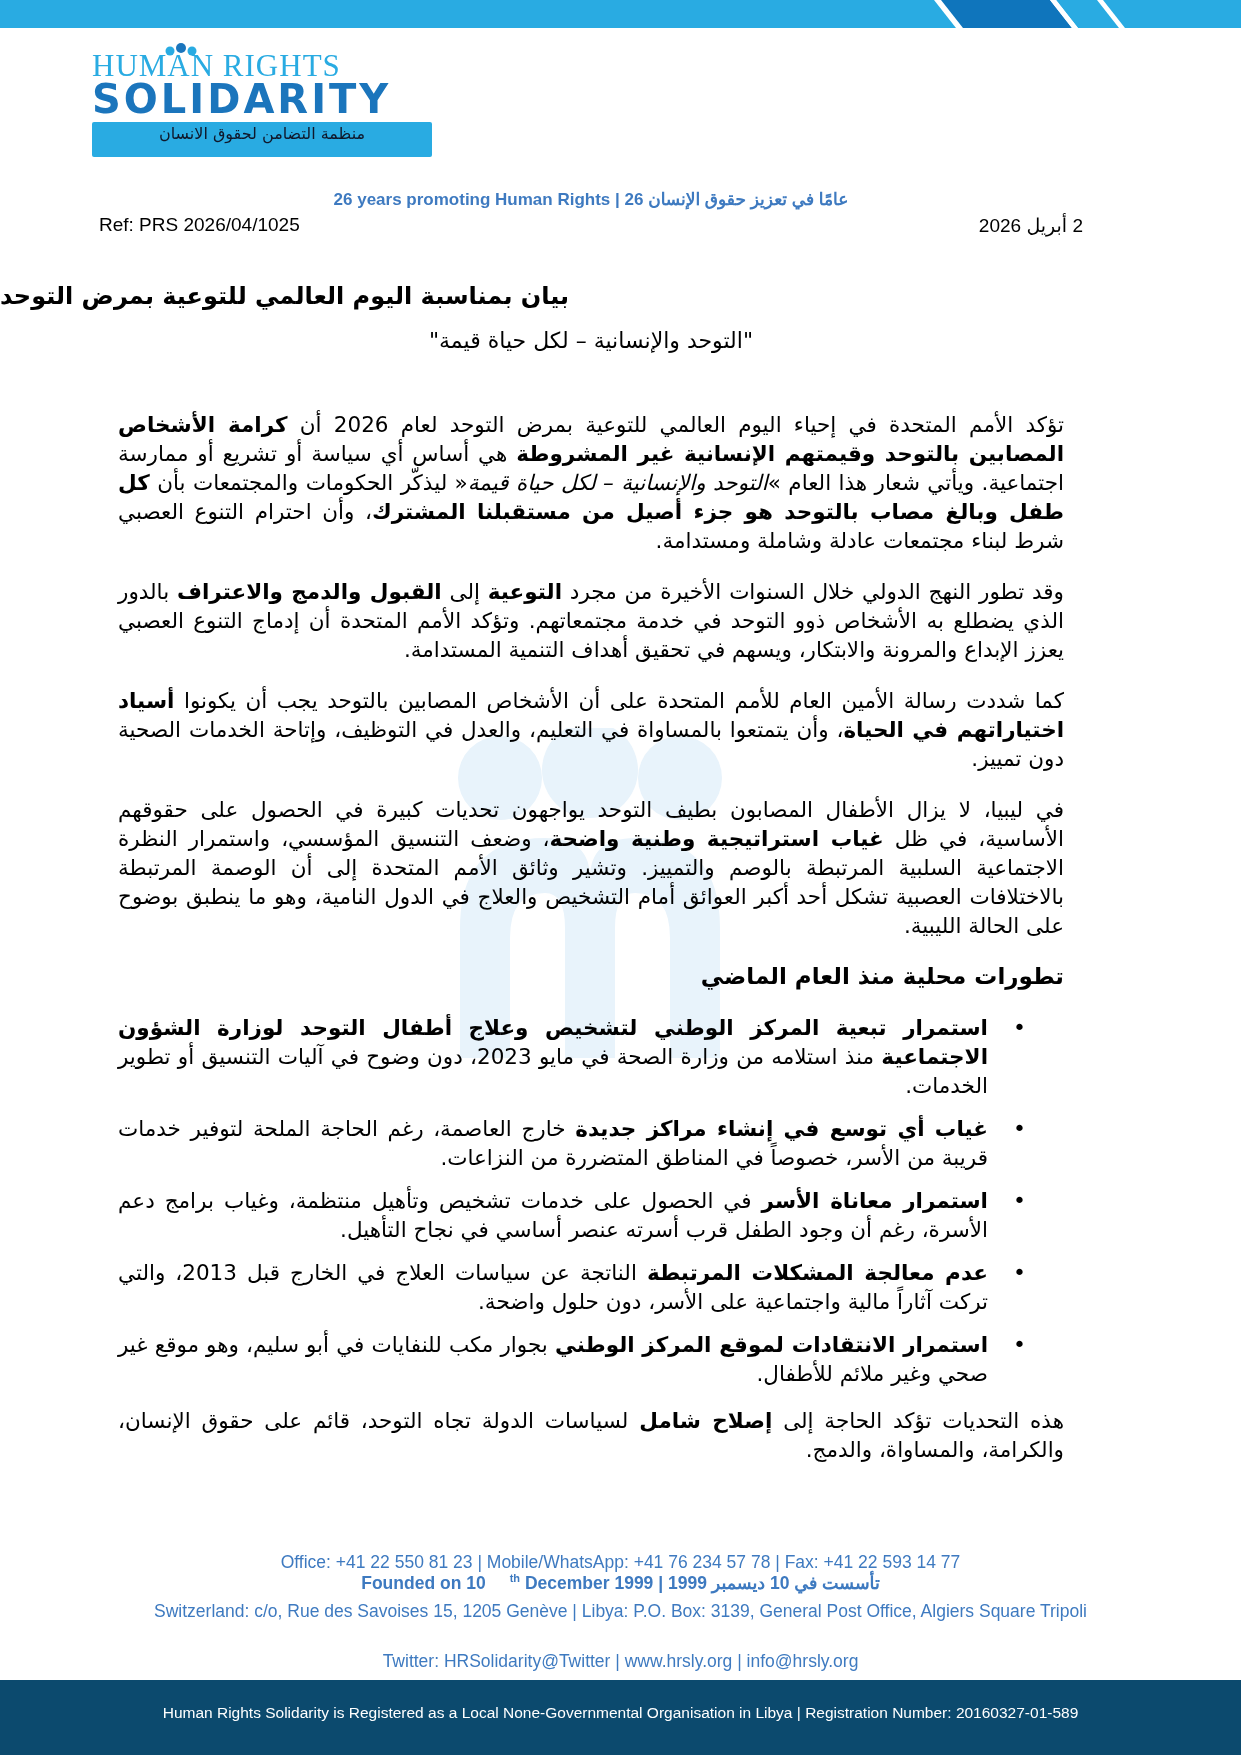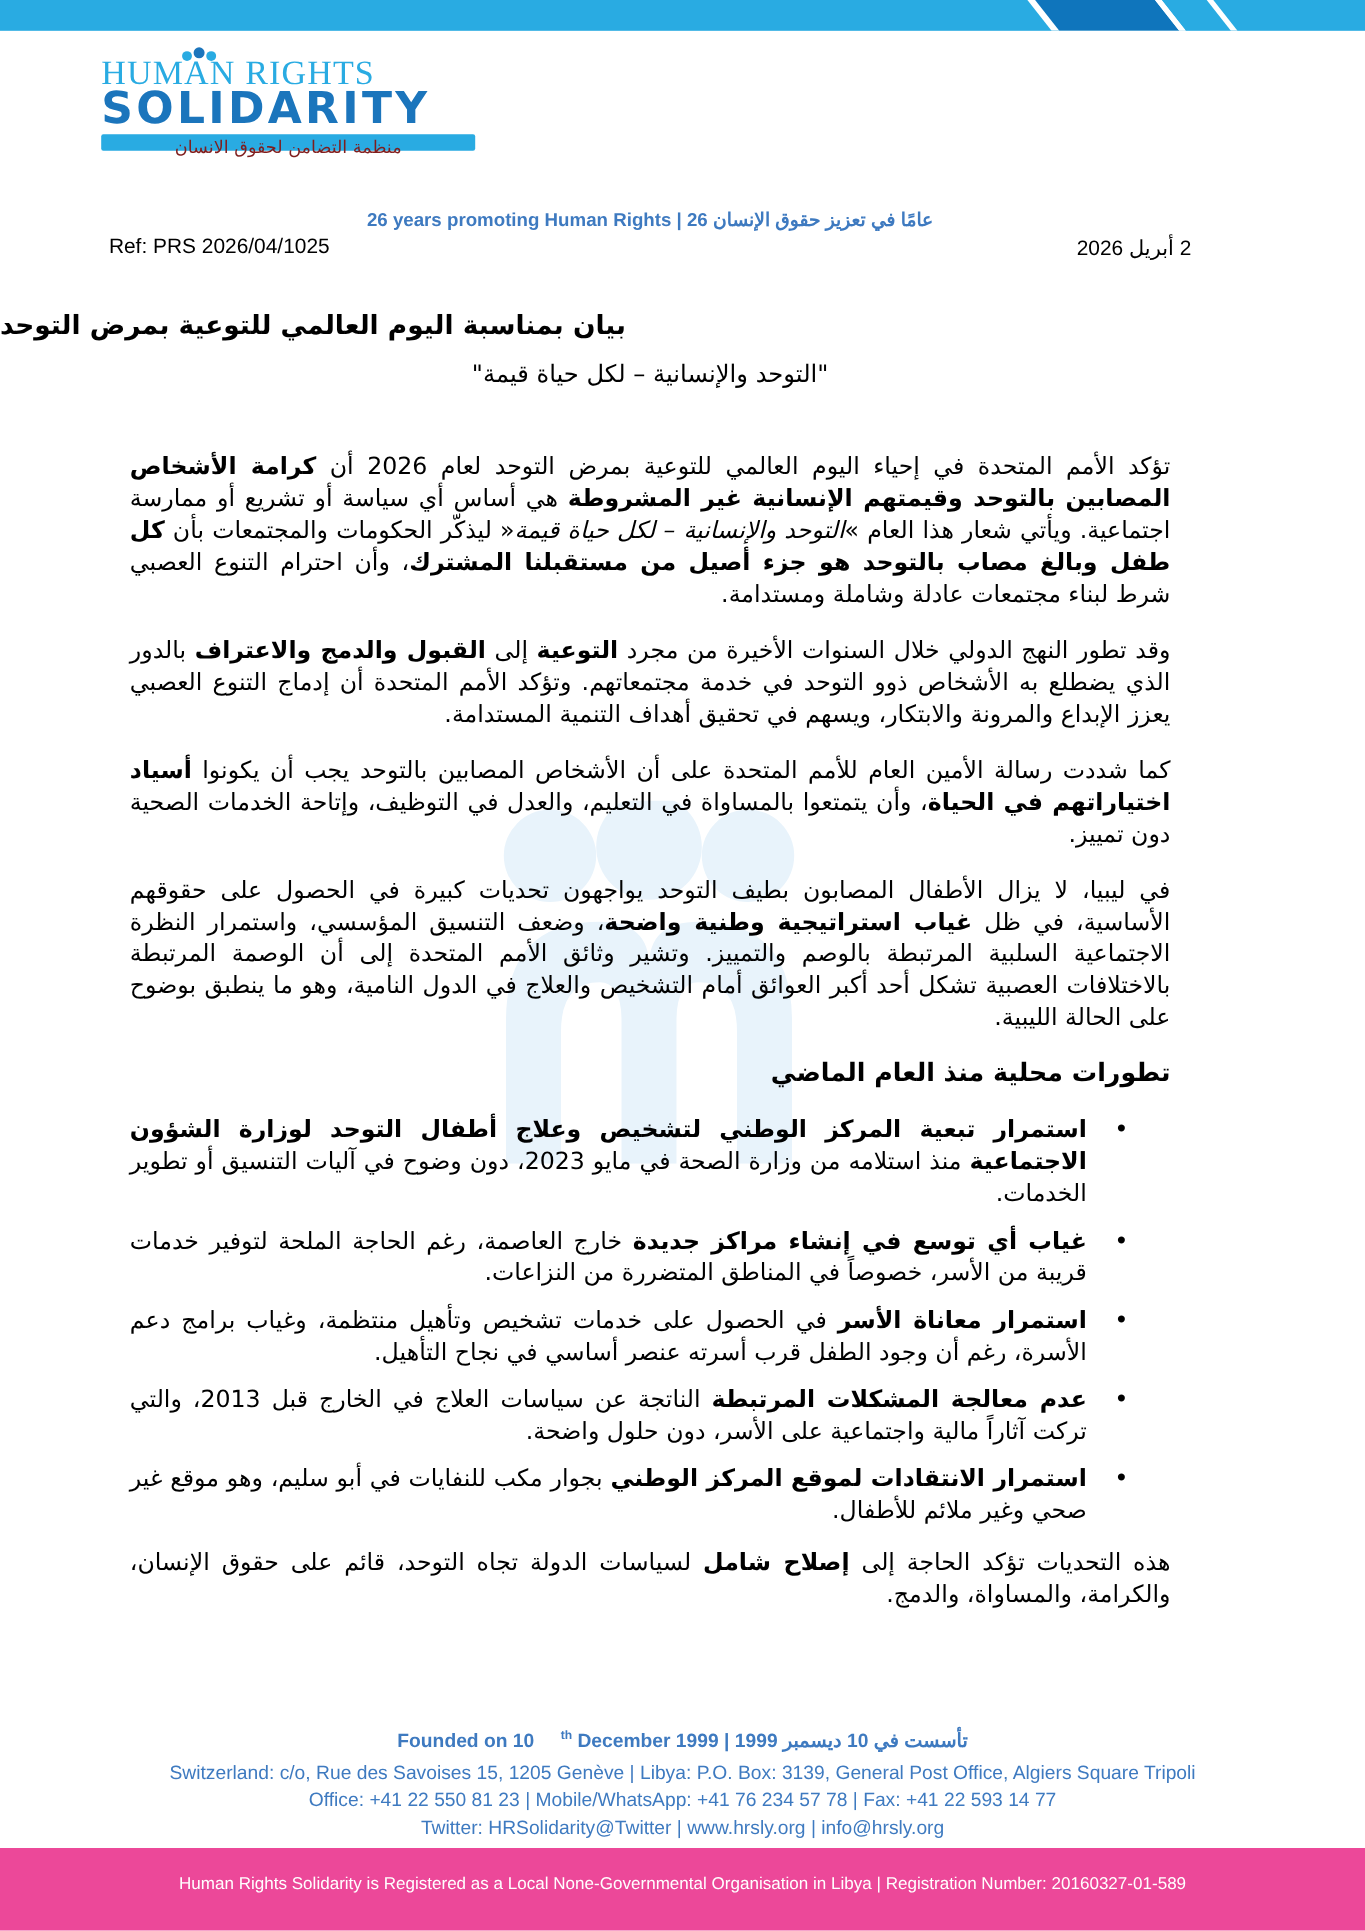--- a/index.html
+++ b/index.html
@@ -10,22 +10,22 @@
     .top-band { position: absolute; left: 0; top: 0; width: 1241px; height: 28px; background: #29abe2; }
     .top-band svg { position: absolute; left: 0; top: 0; }
 
     
     .logo { position: absolute; left: 92px; top: 40px; width: 340px; height: 106px; }
     .logo-line1 { position: absolute; left: 0; top: 10px; font-family: Liberation Serif, serif;
       font-size: 31px; font-weight: normal; color: #29abe2; letter-spacing: 1px; white-space: nowrap; line-height: 32px; }
     .logo-line2 { position: absolute; left: 0; top: 38px; font-family: "DejaVu Sans", sans-serif;
       font-size: 40px; font-weight: bold; color: #1b75bc; letter-spacing: 3px; white-space: nowrap; line-height: 42px; }
     .logo-dots { position: absolute; left: 70px; top: 2px; }
-    .logo-ar { position: absolute; left: 0; top: 82px; width: 340px; height: 15px; background: #29abe2; border-radius: 2px;
-      color: #7f1d1d; font-size: 16px; line-height: 23px; text-align: center; direction: rtl; font-family: "DejaVu Sans", sans-serif; }
+    .logo-ar { position: absolute; left: 0; top: 82px; width: 340px; height: 35px; background: #29abe2; border-radius: 2px;
+      color: #0f172a; font-size: 16px; line-height: 23px; text-align: center; direction: rtl; font-family: "DejaVu Sans", sans-serif; }
 
     
     .tagline { position: absolute; left: 0; top: 189px; width: 1182px; text-align: center; color: #3e7ac0;
       font-family: "Liberation Sans", sans-serif; font-size: 17px; font-weight: bold; }
     .ref { position: absolute; left: 99px; top: 214px; font-family: "Liberation Sans", sans-serif; font-size: 19px; }
     .date { position: absolute; right: 158px; top: 214px; font-family: "Liberation Sans", sans-serif; font-size: 19px; direction: rtl; }
 
     
     .title { position: absolute; left: 0; top: 282px; width: 1182px; text-align: left; font-size: 24px; font-weight: bold; direction: rtl; }
     .subtitle { position: absolute; left: 0; top: 328px; width: 1182px; text-align: center; font-size: 22px; direction: rtl; }
@@ -42,23 +42,23 @@
     .section-heading { font-size: 23px; font-weight: bold; margin: 4px 0 22px 0; }
     .bullets { list-style: none; margin: 0 0 18px 0; padding: 0; }
     .bullets li { position: relative; padding-right: 76px; margin-bottom: 14px; }
     .bullets li .bullet-dot { position: absolute; right: 38px; top: 0; font-size: 22px; }
 
     
     .footer { position: absolute; left: 0; width: 1241px; text-align: center; color: #3e7ac0; font-family: "Liberation Sans", sans-serif; }
     .f-founded { top: 1572px; font-size: 17.5px; font-weight: bold; }
     .f-founded sup { font-size: 11px; margin-left: 24px; }
     .f-address { top: 1601px; font-size: 17.5px; }
-    .f-phone { top: 1626px; font-size: 17.5px; }
+    .f-phone { top: 1552px; font-size: 17.5px; }
     .f-contact { top: 1651px; font-size: 17.5px; }
-    .bottom-band { position: absolute; left: 0; top: 1680px; width: 1241px; height: 75px; background: #ec4899; }
+    .bottom-band { position: absolute; left: 0; top: 1680px; width: 1241px; height: 75px; background: #0c4a6e; }
     .bottom-band span { position: absolute; left: 0; top: 24px; width: 1241px; text-align: center; color: #ffffff;
       font-family: "Liberation Sans", sans-serif; font-size: 15.5px; }
   </style>
 </head>
 <body>
 
 <div class="top-band">
   <svg width="1241" height="28">
     <polygon points="934,0 1056,0 1078,28 956,28" fill="#ffffff"></polygon>
     <polygon points="941,0 1050,0 1072,28 963,28" fill="#0f75bc"></polygon>

